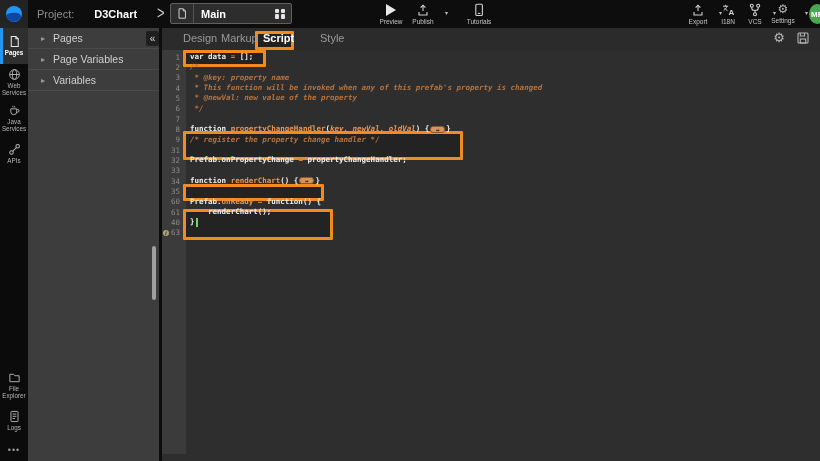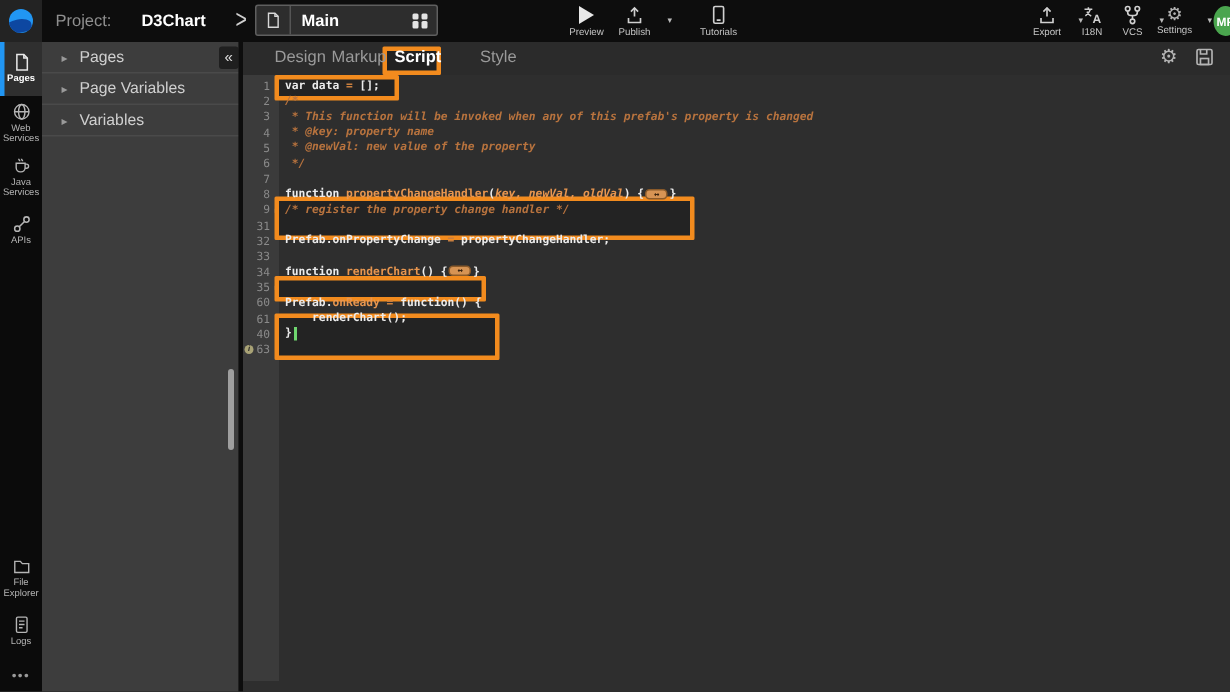--- a/index.html
+++ b/index.html
@@ -319,22 +319,22 @@
           <span class="gutter-num">40</span>
         </div>
         <div class="gutter-row">
           <span class="gutter-marker">i</span>
           <span class="gutter-num">63</span>
         </div>
       </div>
     <div class="code">
         <div class="code-row"><span class="seg-p">var data </span><span class="seg-o">=</span><span class="seg-p"> [];</span></div>
         <div class="code-row"><span class="seg-c">/*</span></div>
+        <div class="code-row"><span class="seg-c"> * @key: property name</span></div>
         <div class="code-row"><span class="seg-c"> * This function will be invoked when any of this prefab's property is changed</span></div>
-        <div class="code-row"><span class="seg-c"> * @key: property name</span></div>
         <div class="code-row"><span class="seg-c"> * @newVal: new value of the property</span></div>
         <div class="code-row"><span class="seg-c"> */</span></div>
         <div class="code-row"></div>
         <div class="code-row"><span class="seg-p">function </span><span class="seg-fn">propertyChangeHandler</span><span class="seg-p">(</span><span class="seg-pa">key, newVal, oldVal</span><span class="seg-p">) {</span><span class="fold-pill">↔</span><span class="seg-p">}</span></div>
         <div class="code-row"><span class="seg-c">/* register the property change handler */</span></div>
         <div class="code-row"></div>
         <div class="code-row"><span class="seg-p">Prefab.onPropertyChange </span><span class="seg-o">=</span><span class="seg-p"> propertyChangeHandler;</span></div>
         <div class="code-row"></div>
         <div class="code-row"><span class="seg-p">function </span><span class="seg-fn">renderChart</span><span class="seg-p">() {</span><span class="fold-pill">↔</span><span class="seg-p">}</span></div>
         <div class="code-row"></div>

